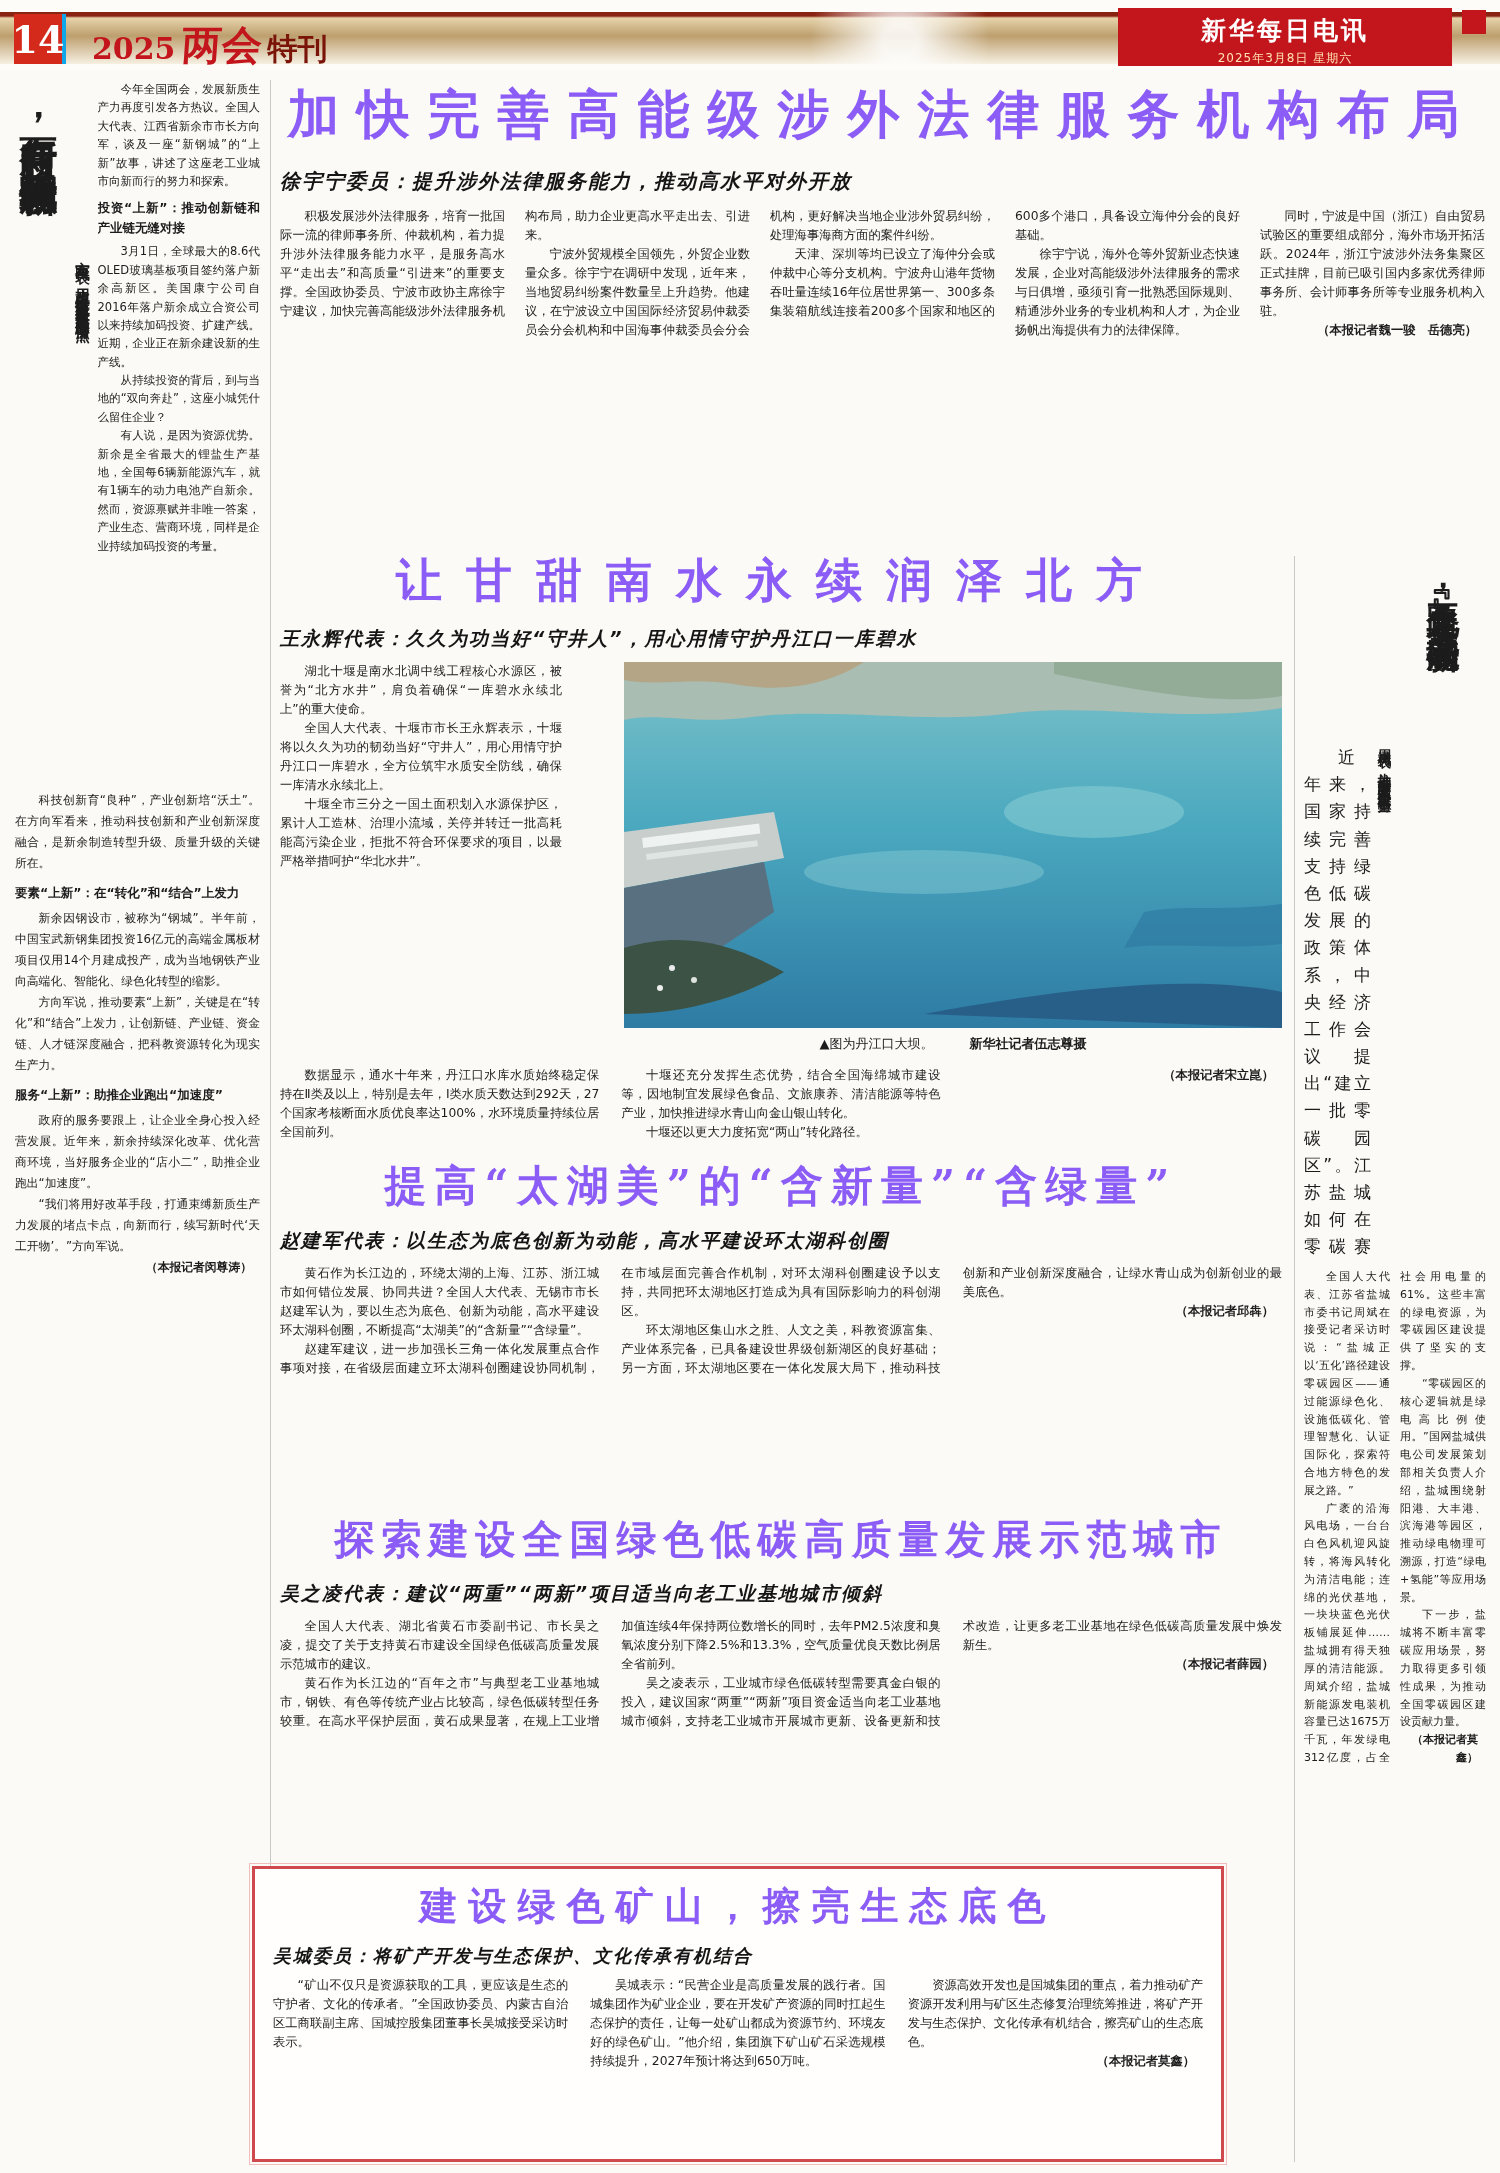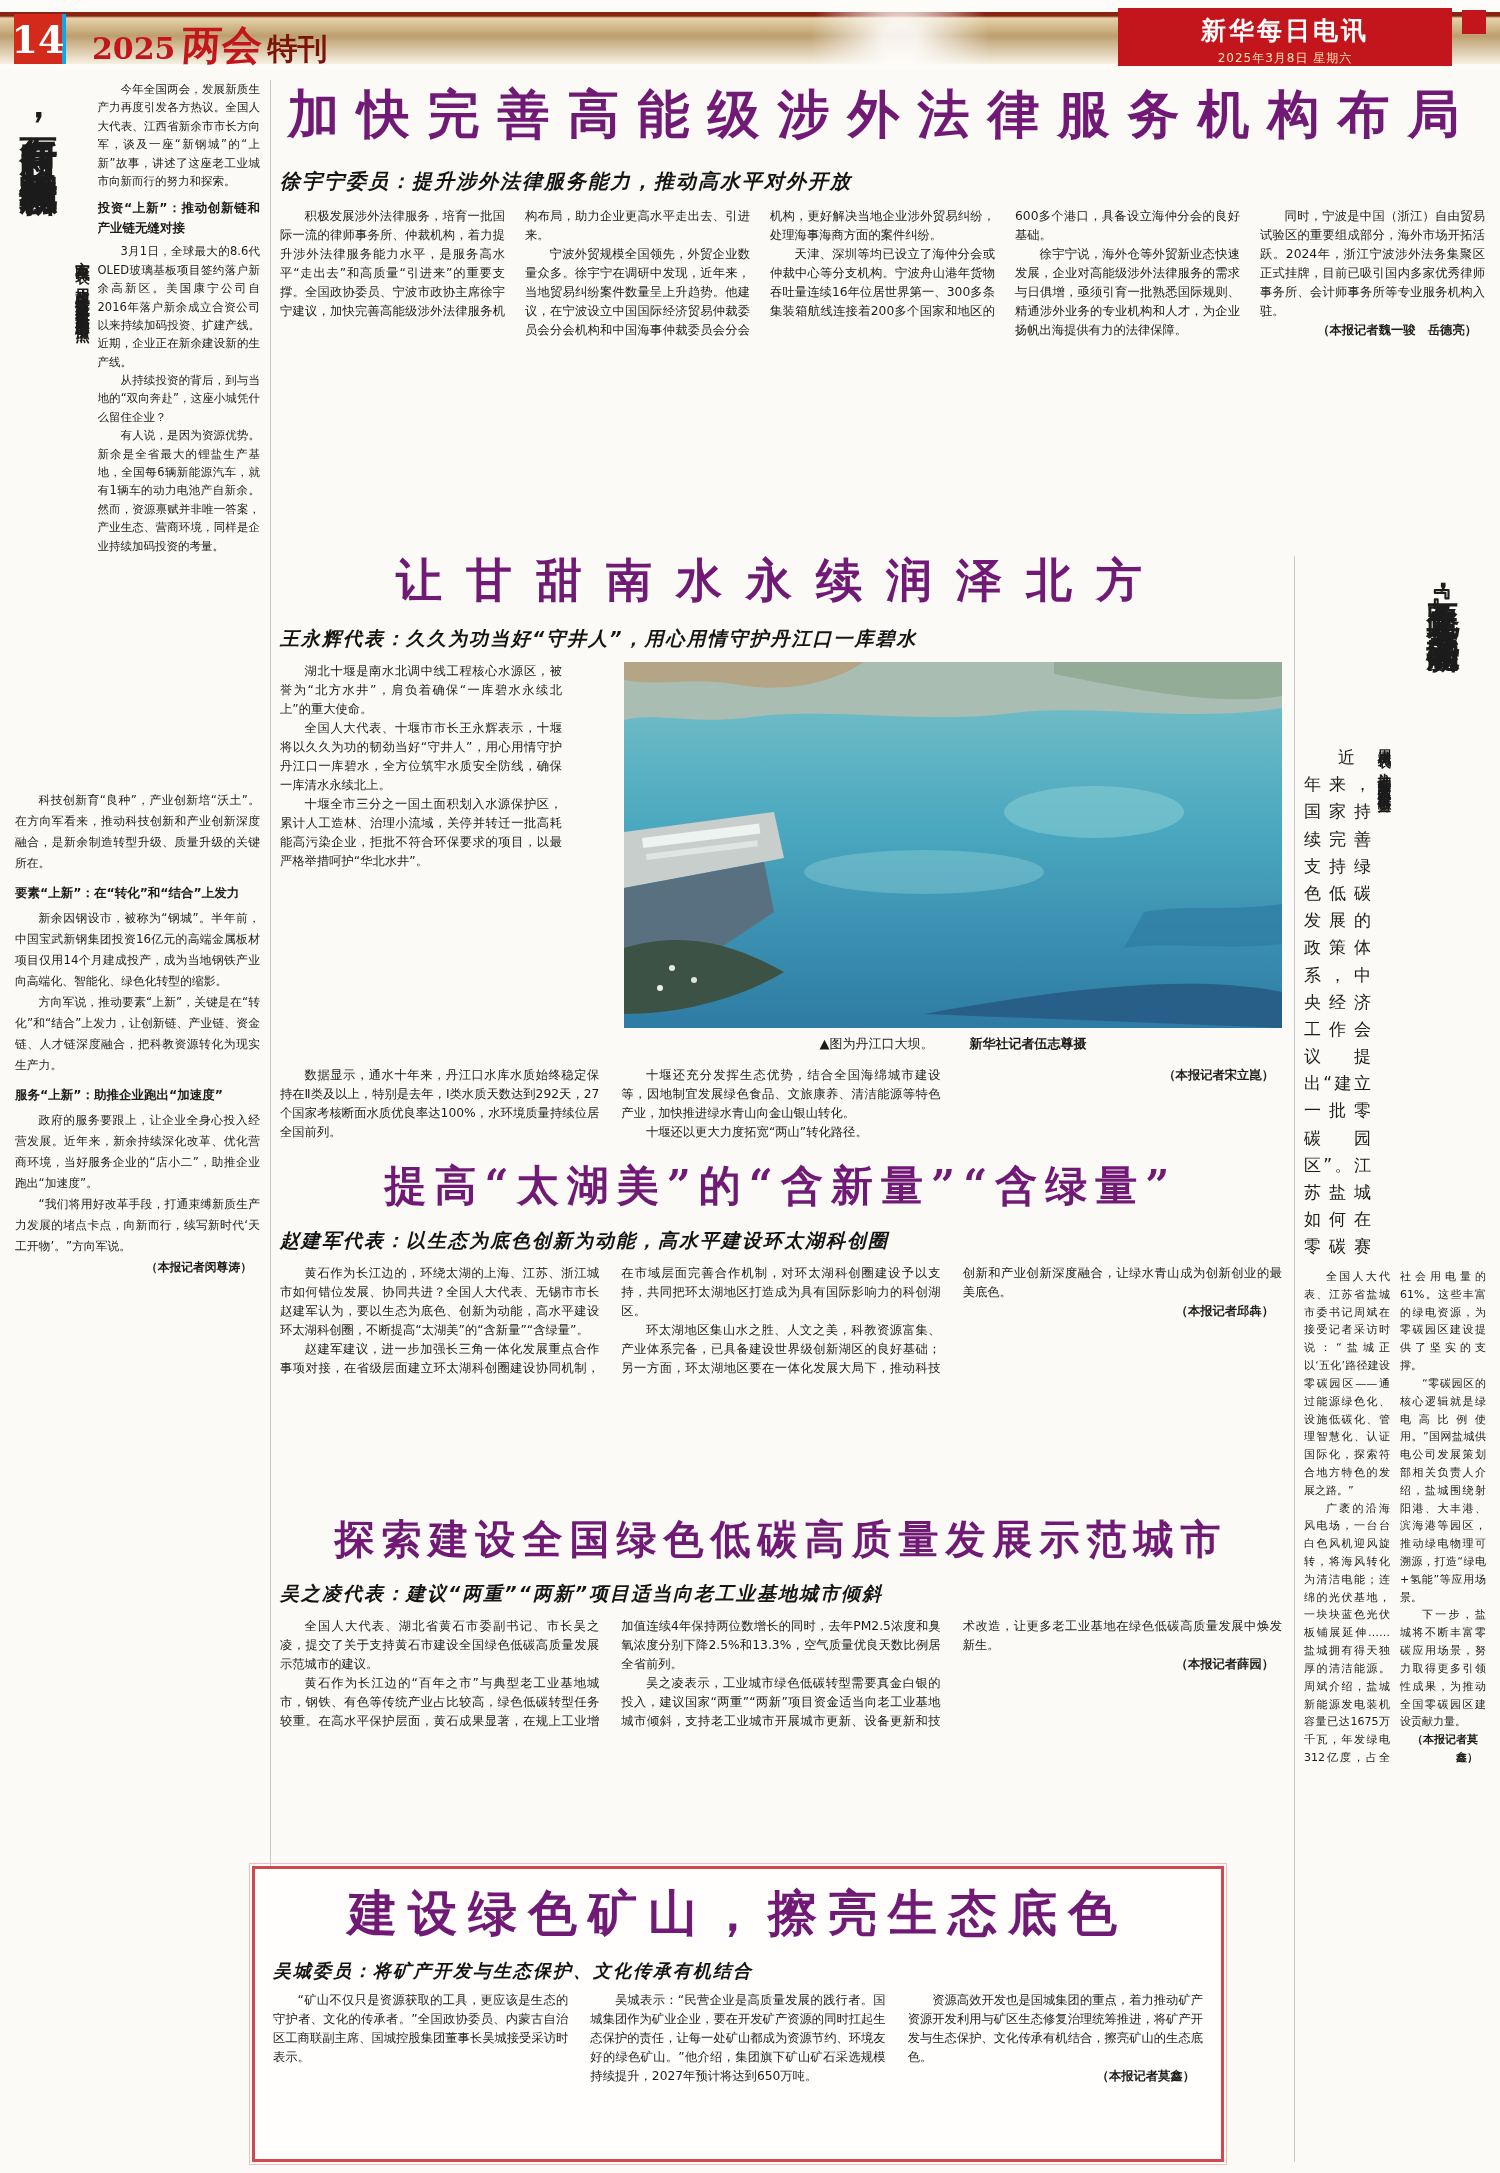--- a/index.html
+++ b/index.html
@@ -20,21 +20,21 @@
   .edition{position:absolute;left:92px;top:18px;display:flex;align-items:baseline;gap:6px;}
   .edition .yr{color:#c3161c;font-size:30px;font-weight:bold;font-family:"DejaVu Serif",serif;}
   .edition .nm{color:#c3161c;font-size:40px;font-weight:bold;font-family:"DejaVu Serif",serif;transform:skewX(-4deg);}
   .edition .sf{color:#7a1408;font-size:30px;font-weight:bold;}
   .masthead{position:absolute;left:1118px;top:8px;width:334px;height:58px;background:#c3161c;
     color:#fff;text-align:center;box-sizing:border-box;padding-top:6px;}
   .masthead .logo{font-size:25px;font-weight:bold;font-family:"DejaVu Serif",serif;letter-spacing:3px;}
   .masthead .mdate{font-size:12px;color:#ffe2b0;margin-top:3px;letter-spacing:1px;}
   .corner-chip{position:absolute;right:14px;top:10px;width:24px;height:24px;background:#c3161c;}
   
-  .hl{font-family:"DejaVu Serif",serif;font-weight:bold;color:#701a75;text-align:center;margin:0;white-space:nowrap;}
+  .hl{font-family:"DejaVu Serif",serif;font-weight:bold;color:#8b5cf6;text-align:center;margin:0;white-space:nowrap;}
   .sub{font-weight:bold;text-align:left;margin:0;letter-spacing:2px;color:#151515;font-style:italic;}
   .body{font-size:12.3px;line-height:1.55;text-align:justify;overflow:hidden;}
   .body p{margin:0;text-indent:2em;}
   .body h4{margin:8px 0 4px;font-size:12.5px;text-indent:0;}
   .byline{text-indent:0 !important;text-align:right;font-weight:bold;padding-right:8px;}
   
   .left-rail{position:absolute;left:15px;top:80px;width:256px;height:2082px;
     border-right:1px solid #c9c9c9;box-sizing:border-box;padding-right:10px;}
   .rail-top{display:flex;height:700px;overflow:hidden;}
   .v-hl{writing-mode:vertical-rl;font-family:"DejaVu Serif",serif;font-weight:bold;
@@ -71,21 +71,21 @@
   .wa-bottom{column-count:3;column-gap:22px;height:118px;margin-top:12px;}
   .art-taihu{left:280px;top:1158px;width:1002px;height:348px;}
   .hl-md{font-size:42px;letter-spacing:8px;}
   .art-taihu .sub,.art-explore .sub{font-size:19px;margin:14px 0 10px;}
   .cols-3{column-count:3;column-gap:22px;height:236px;}
   .art-explore{left:280px;top:1512px;width:1002px;height:348px;}
   .hl-md2{font-size:40px;letter-spacing:7px;}
   .art-mine{left:252px;top:1866px;width:972px;height:296px;
     border:3px solid #d0494f;outline:1px solid #f0bcbc;outline-offset:2px;
     background:#fffefd;padding:12px 18px;}
-  .hl-mine{font-size:49px;letter-spacing:11px;}
+  .hl-mine{font-size:38px;letter-spacing:11px;}
   .art-mine .sub{font-size:18px;margin:12px 0 8px;}
   .cols-mine{column-count:3;column-gap:22px;height:178px;}
 </style>
 </head>
 <body>
 
 <header class="header">
   <div class="header-band"></div>
   <div class="page-num">14</div>
   <div class="edition">

